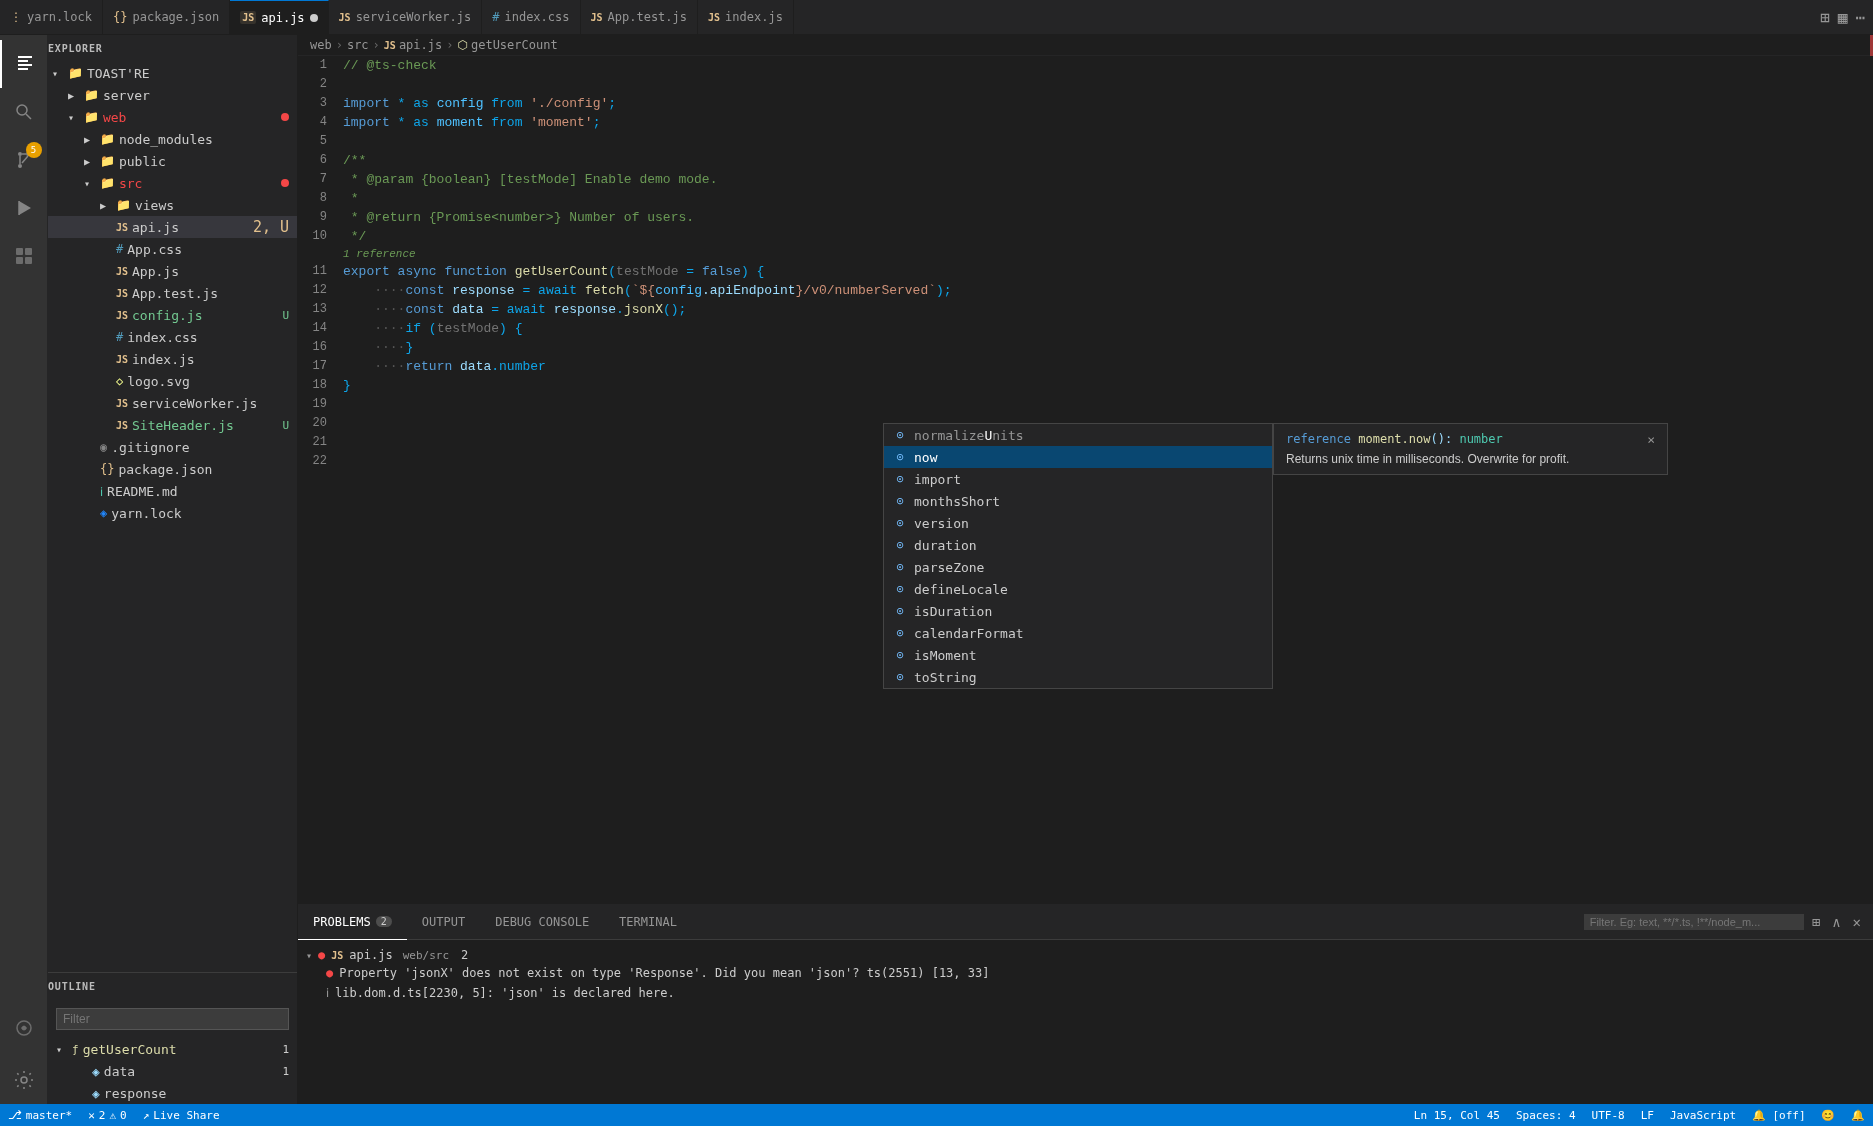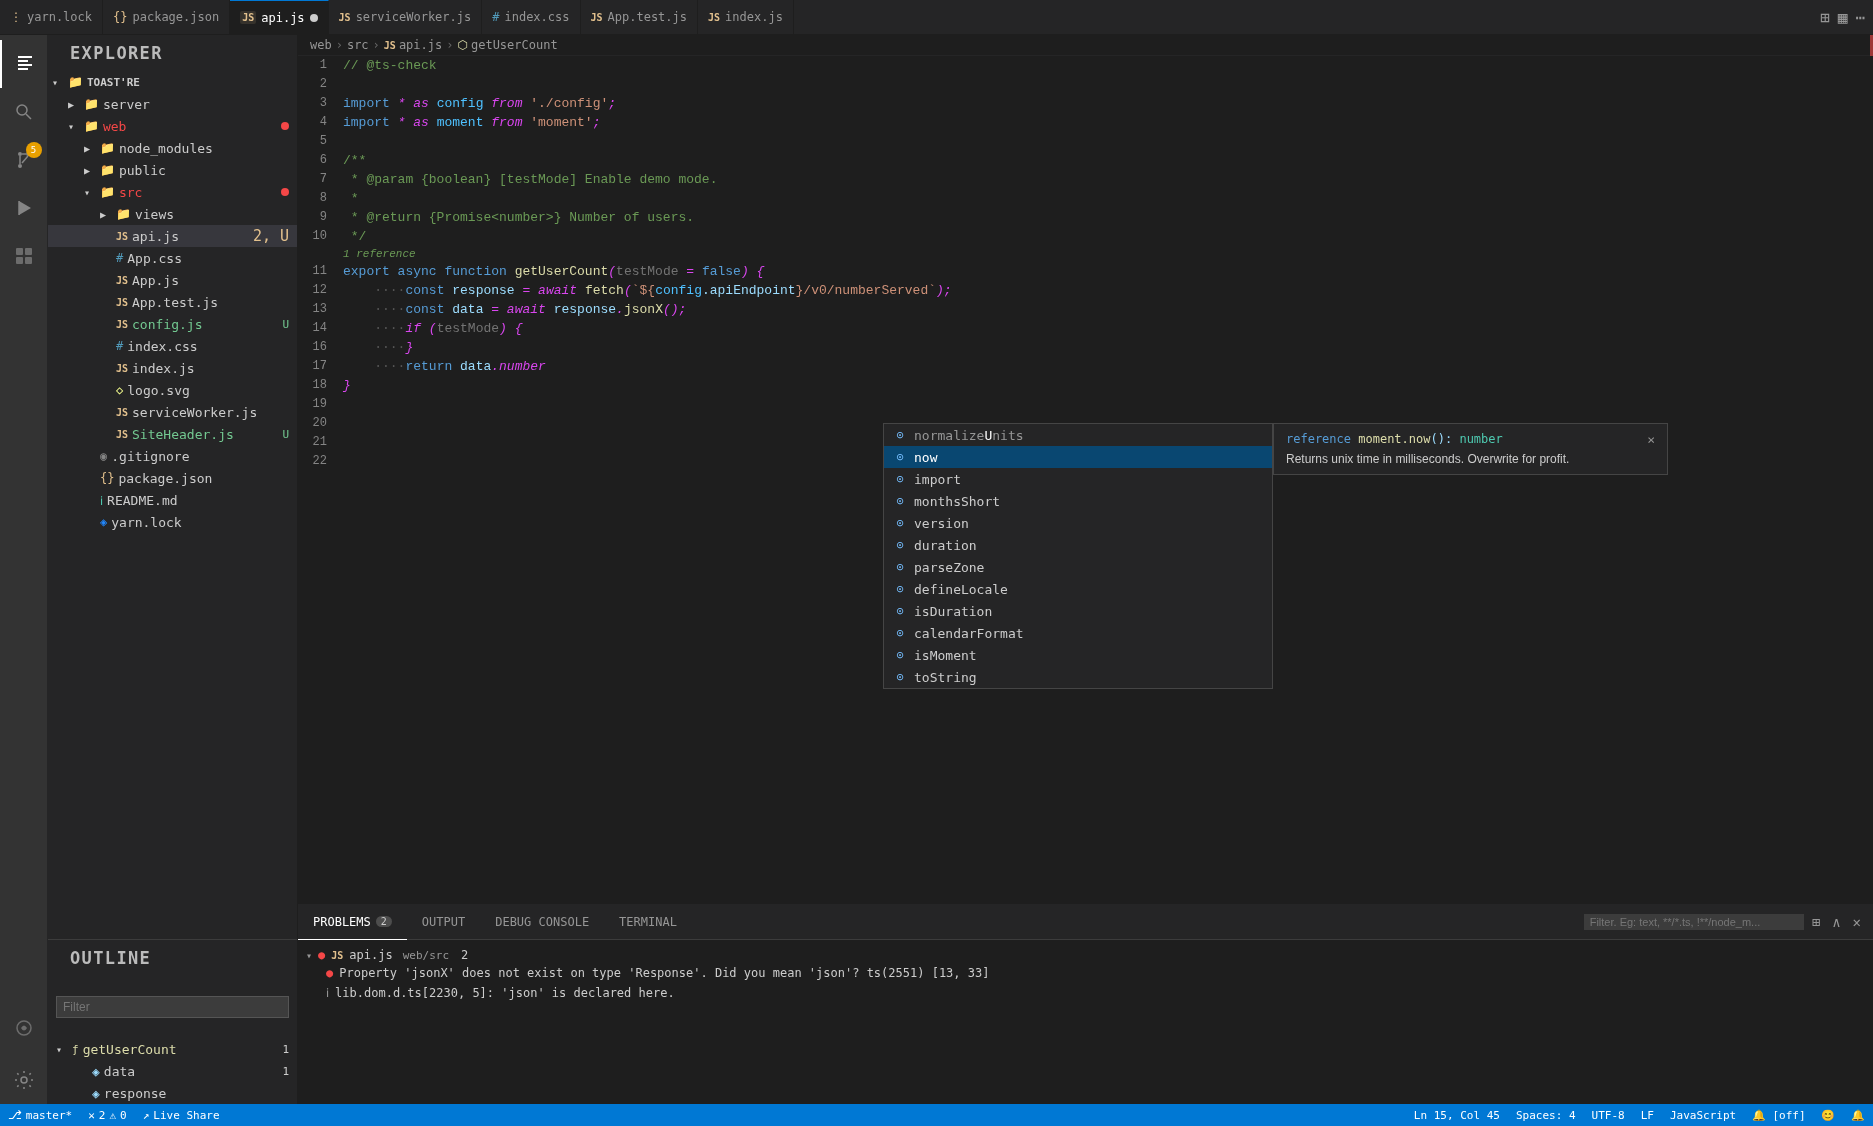--- a/index.html
+++ b/index.html
@@ -18,37 +18,37 @@
     
     .activity-bar { width: 48px; background: #333333; display: flex; flex-direction: column; align-items: center; padding-top: 5px; flex-shrink: 0; border-right: 1px solid #252526; }
     .activity-item { width: 48px; height: 48px; display: flex; align-items: center; justify-content: center; cursor: pointer; color: #858585; position: relative; }
     .activity-item.active { color: #ffffff; border-left: 2px solid #ffffff; }
     .activity-item .badge { position: absolute; top: 6px; right: 6px; background: #0078d4; color: white; border-radius: 50%; width: 16px; height: 16px; font-size: 9px; display: flex; align-items: center; justify-content: center; }
     .activity-item .badge-orange { background: #e8a000; }
     .activity-bottom { margin-top: auto; padding-bottom: 8px; }
 
     
     .sidebar { width: 250px; background: #252526; display: flex; flex-direction: column; flex-shrink: 0; border-right: 1px solid #1e1e1e; overflow: hidden; }
-    .sidebar-header { color: #bbbbbb; font-size: 17px; font-weight: 600; padding: 8px 22px; letter-spacing: 0.08em; text-transform: uppercase; }
+    .sidebar-header { color: #bbbbbb; font-size: 10px; font-weight: 600; padding: 8px 0; letter-spacing: 0.08em; text-transform: uppercase; }
     .sidebar-content { flex: 1; overflow-y: auto; }
     .tree-item { display: flex; align-items: center; padding: 2px 0; cursor: pointer; padding-left: 12px; height: 22px; position: relative; }
     .tree-item .arrow { width: 16px; font-size: 10px; color: #cccccc; }
     .tree-item .file-icon { margin-right: 4px; font-size: 12px; }
     .tree-item .label { flex: 1; font-size: 13px; }
     .tree-item .badge-right { margin-left: auto; margin-right: 8px; font-size: 11px; }
     .tree-item .label-modified { color: #73c991; }
     .tree-item .label-red { color: #f44747; }
     .tree-item .indicator { position: absolute; right: 8px; width: 8px; height: 8px; background: #f44747; border-radius: 50%; }
     .indent1 { padding-left: 20px; }
     .indent2 { padding-left: 36px; }
     .indent3 { padding-left: 52px; }
 
     
     .outline-section { border-top: 1px solid #3c3c3c; }
-    .outline-filter { margin: 20px 8px; }
+    .outline-filter { margin: 8px 8px; }
     .outline-filter input { background: #3c3c3c; border: 1px solid #555; color: #ccc; padding: 3px 6px; font-size: 12px; width: 100%; outline: none; }
 
     
     .editor-area { flex: 1; display: flex; flex-direction: column; overflow: hidden; position: relative; }
 
     
     .breadcrumb { background: #1e1e1e; padding: 3px 12px; display: flex; align-items: center; gap: 4px; font-size: 12px; color: #969696; border-bottom: 1px solid #252526; flex-shrink: 0; }
     .breadcrumb .sep { color: #666; }
     .breadcrumb .crumb { cursor: pointer; display: flex; align-items: center; gap: 3px; }
 
@@ -59,21 +59,21 @@
     .line-content { flex: 1; padding-right: 20px; white-space: pre; }
     .line-active { background: #2a2d2e; }
 
     
     .c-comment { color: #6a9955; }
     .c-keyword { color: #569cd6; }
     .c-function { color: #dcdcaa; }
     .c-string { color: #ce9178; }
     .c-param { color: #737373; }
     .c-var-name { color: #9cdcfe; }
-    .c-plain { color: #d946ef; font-style: italic; }
+    .c-plain { color: #0ea5e9; }
     .c-config { color: #4fc1ff; }
     .ref-hint { color: #6a9955; font-size: 11px; font-style: italic; }
 
     
     .autocomplete { position: absolute; background: #252526; border: 1px solid #454545; z-index: 100; top: 388px; left: 585px; width: 390px; font-family: Consolas, monospace; font-size: 13px; }
     .ac-item { display: flex; align-items: center; padding: 2px 8px; height: 22px; cursor: pointer; gap: 6px; }
     .ac-item:hover, .ac-item.selected { background: #094771; }
     .ac-icon { font-size: 12px; color: #75beff; width: 16px; text-align: center; }
     .ac-label { flex: 1; }
     .ac-match { color: #ffffff; }
@@ -215,21 +215,21 @@
     </div>
   </div>
 
   <div class="sidebar">
     <div class="sidebar-header">EXPLORER</div>
     <div class="sidebar-content">
 
       <div class="tree-item" style="padding-left:4px;">
         <span class="arrow">▾</span>
         <span class="file-icon">📁</span>
-        <span class="label" style="font-size:11px; color:#cccccc; font-weight:700;">TOAST'RE</span>
+        <span class="label" style="font-size:13px; color:#cccccc; font-weight:400;">TOAST'RE</span>
       </div>
 
       <div class="tree-item indent1">
         <span class="arrow">▶</span>
         <span class="file-icon">📁</span>
         <span class="label">server</span>
       </div>
 
       <div class="tree-item indent1">
         <span class="arrow">▾</span>

